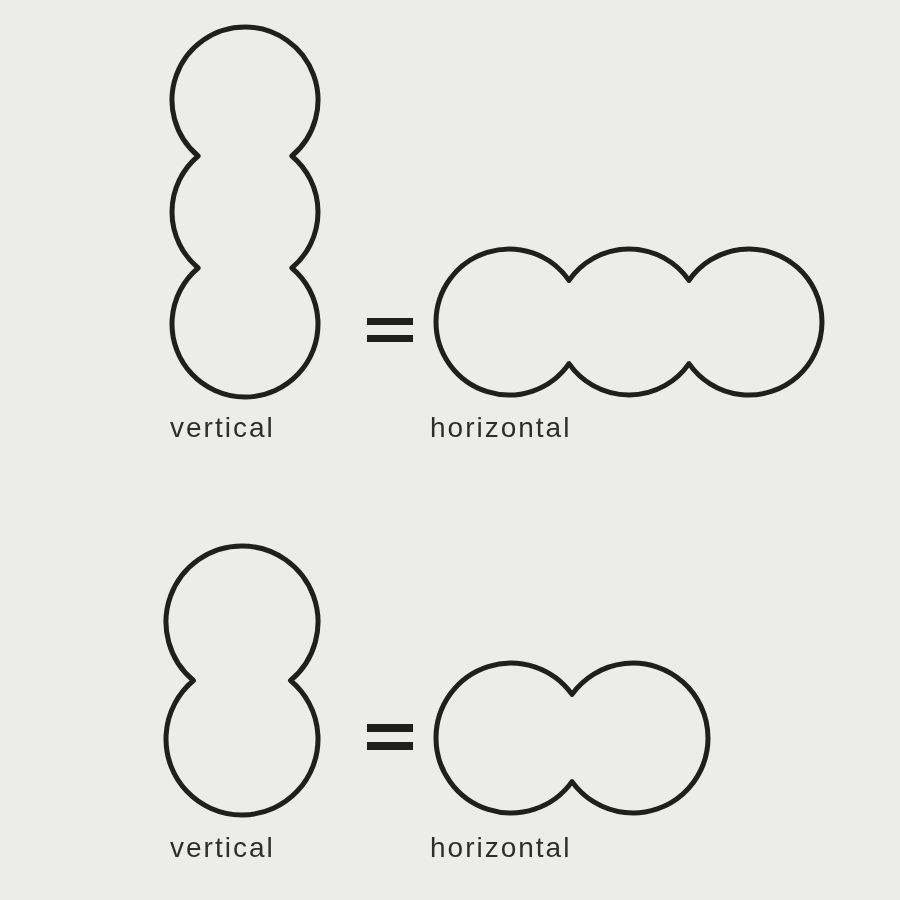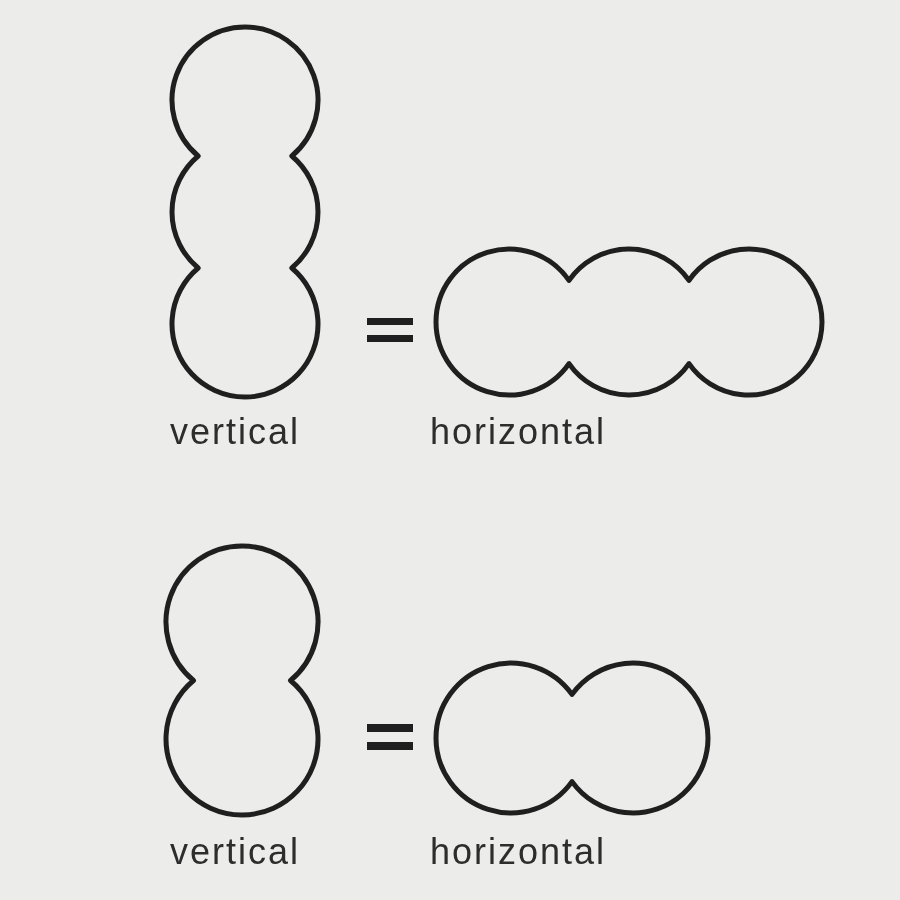--- a/index.html
+++ b/index.html
@@ -20,21 +20,21 @@
   svg.shapes {
     position: absolute;
     left: 0;
     top: 0;
     width: 900px;
     height: 900px;
     display: block;
   }
   .label {
     position: absolute;
-    font-size: 36px;
+    font-size: 28px;
     font-weight: 500;
     letter-spacing: 2px;
     line-height: 1;
     white-space: nowrap;
     user-select: none;
   }
   .label-r1-v { left: 170px; top: 414px; }
   .label-r1-h { left: 430px; top: 414px; }
   .label-r2-v { left: 170px; top: 834px; }
   .label-r2-h { left: 430px; top: 834px; }

